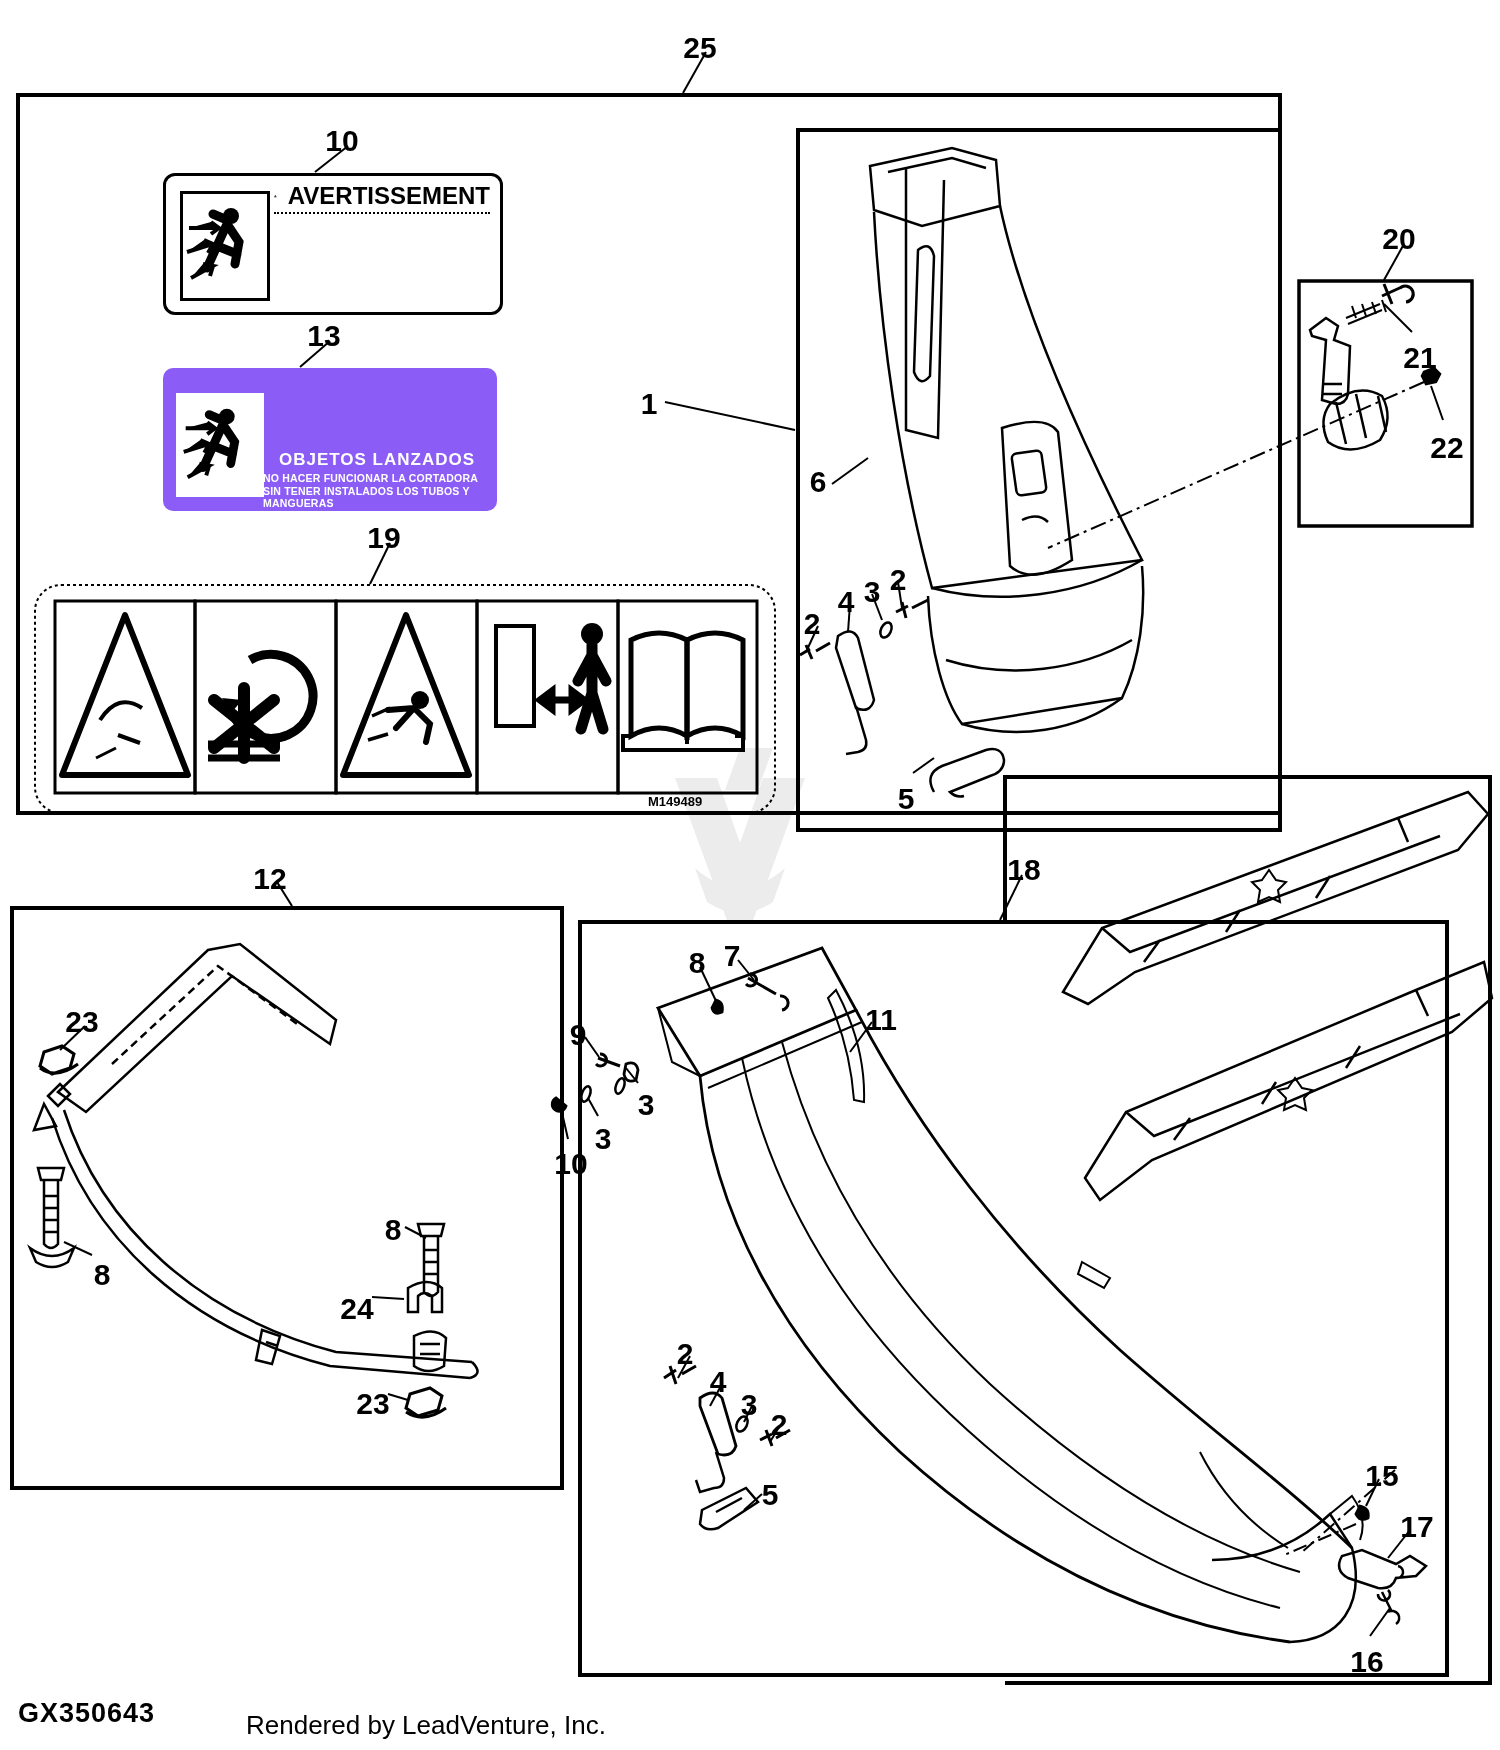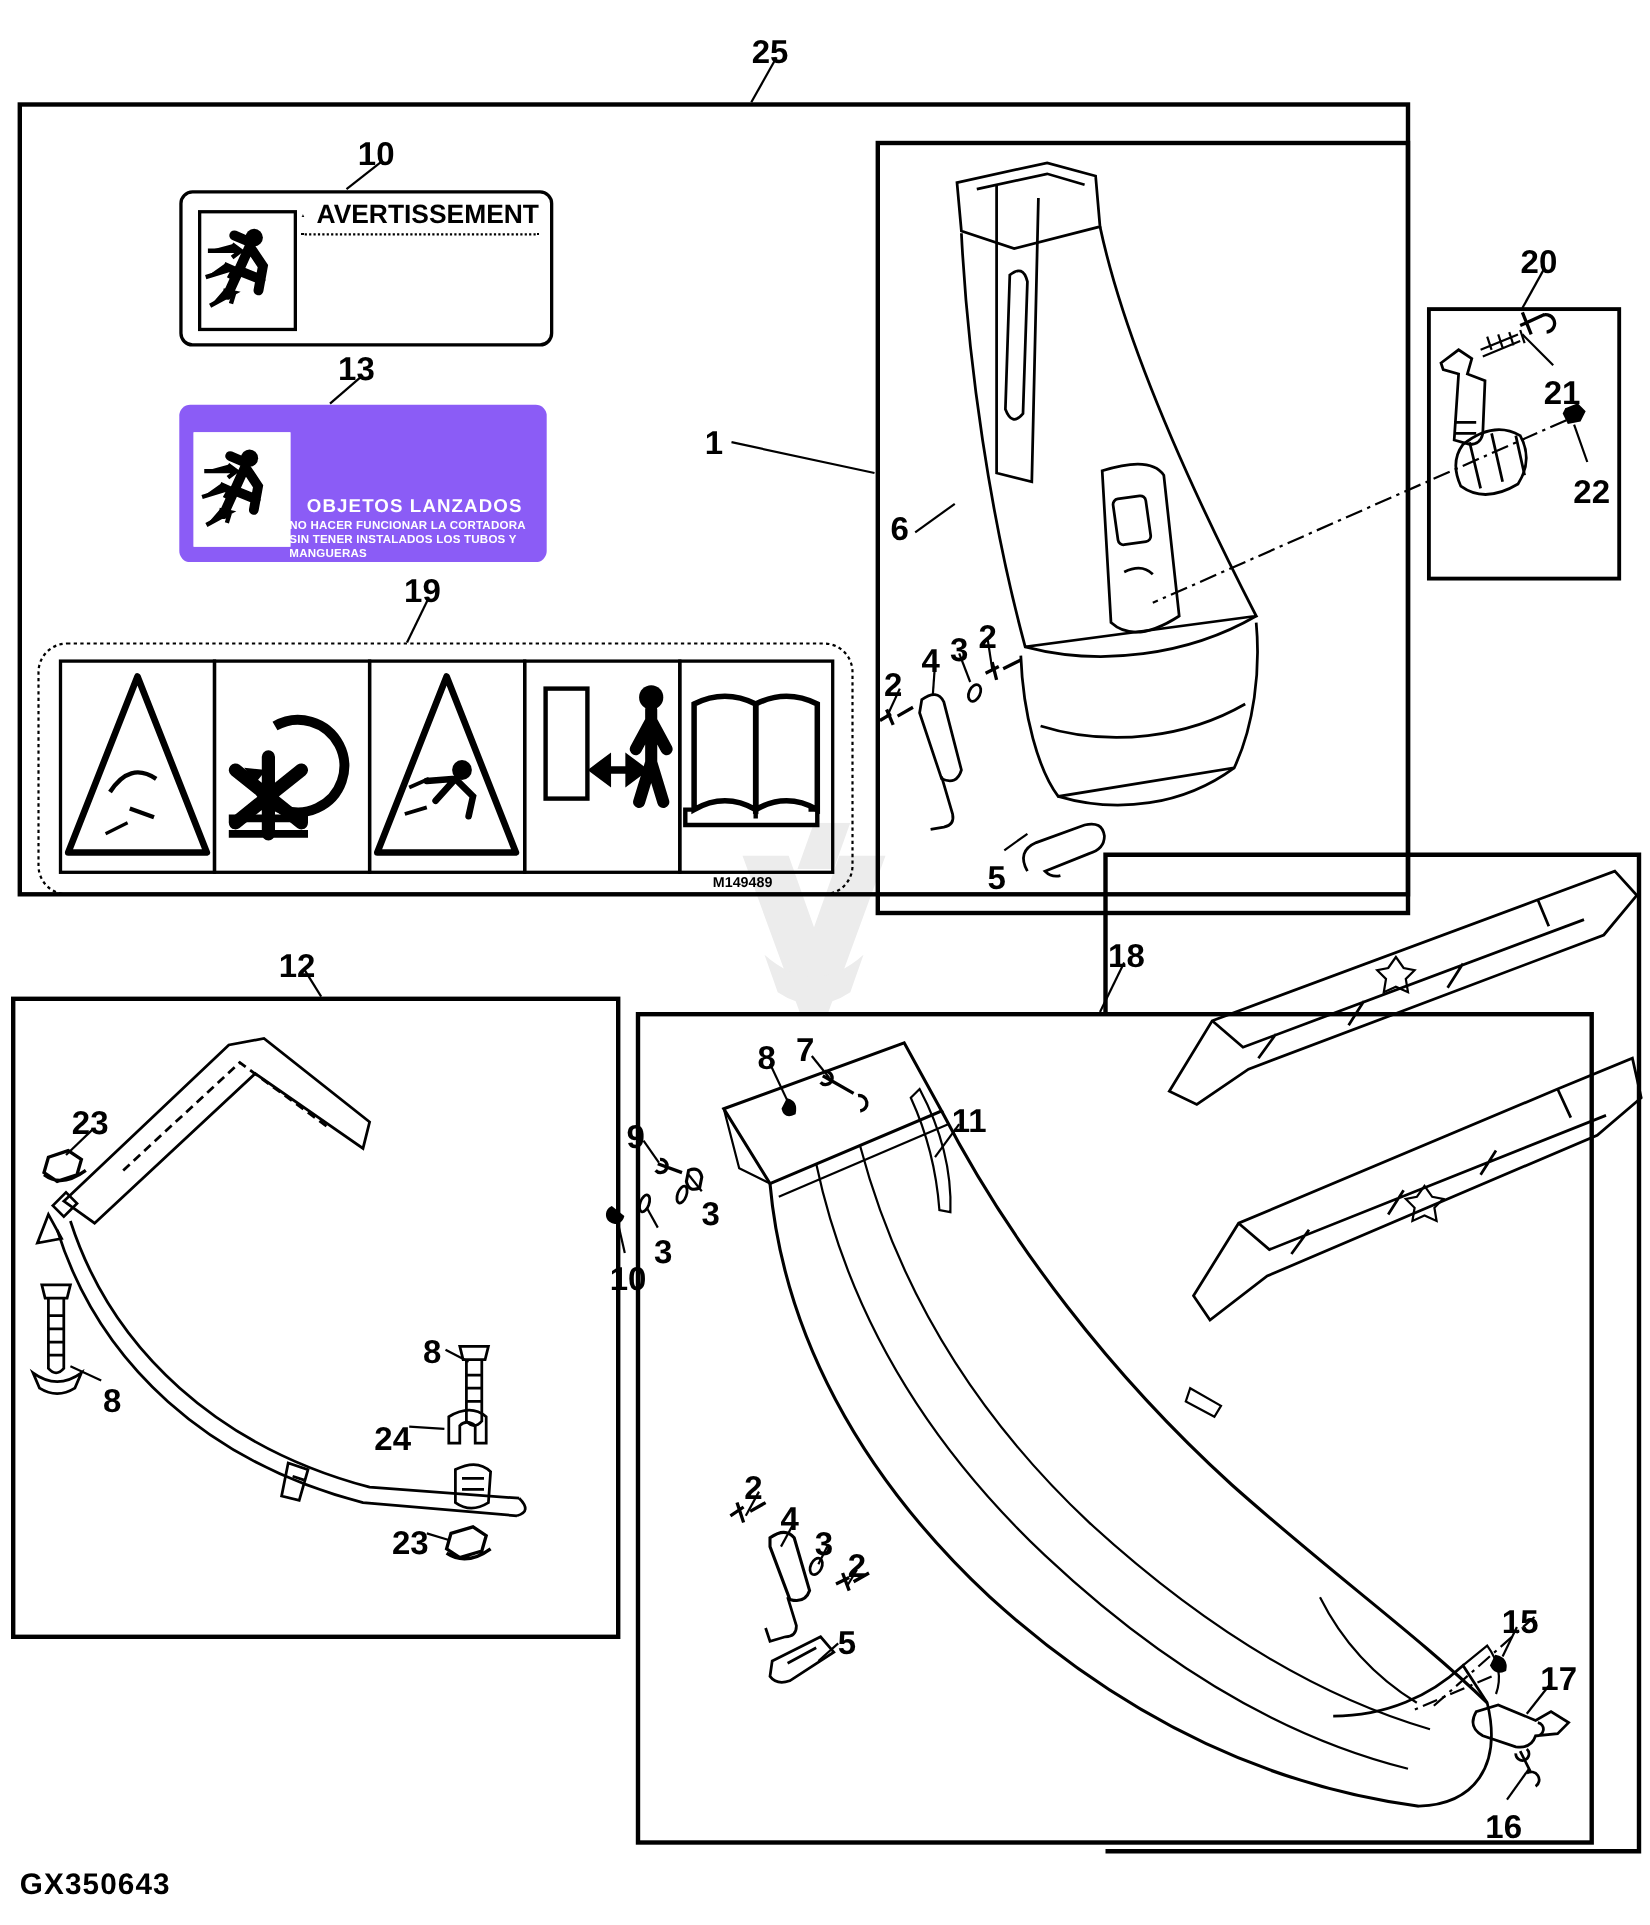--- a/index.html
+++ b/index.html
@@ -300,20 +300,21 @@
     <div class="body">
       <div>NO HACER FUNCIONAR LA CORTADORA</div>
       <div>SIN TENER INSTALADOS LOS TUBOS Y</div>
       <div>MANGUERAS</div>
     </div>
   </div>
 
   <div id="strip-code">M149489</div>
 
   <div id="footer-part">GX350643</div>
+  <div id="footer-credit">Rendered by LeadVenture, Inc.</div>
 
   <div id="callouts">
       <div class="callout" style="left: 700px; top: 36px;">25</div>
       <div class="callout" style="left: 342px; top: 129px;">10</div>
       <div class="callout" style="left: 324px; top: 324px;">13</div>
       <div class="callout" style="left: 384px; top: 526px;">19</div>
       <div class="callout" style="left: 649px; top: 392px;">1</div>
       <div class="callout" style="left: 818px; top: 470px;">6</div>
       <div class="callout" style="left: 812px; top: 612px;">2</div>
       <div class="callout" style="left: 846px; top: 590px;">4</div>

